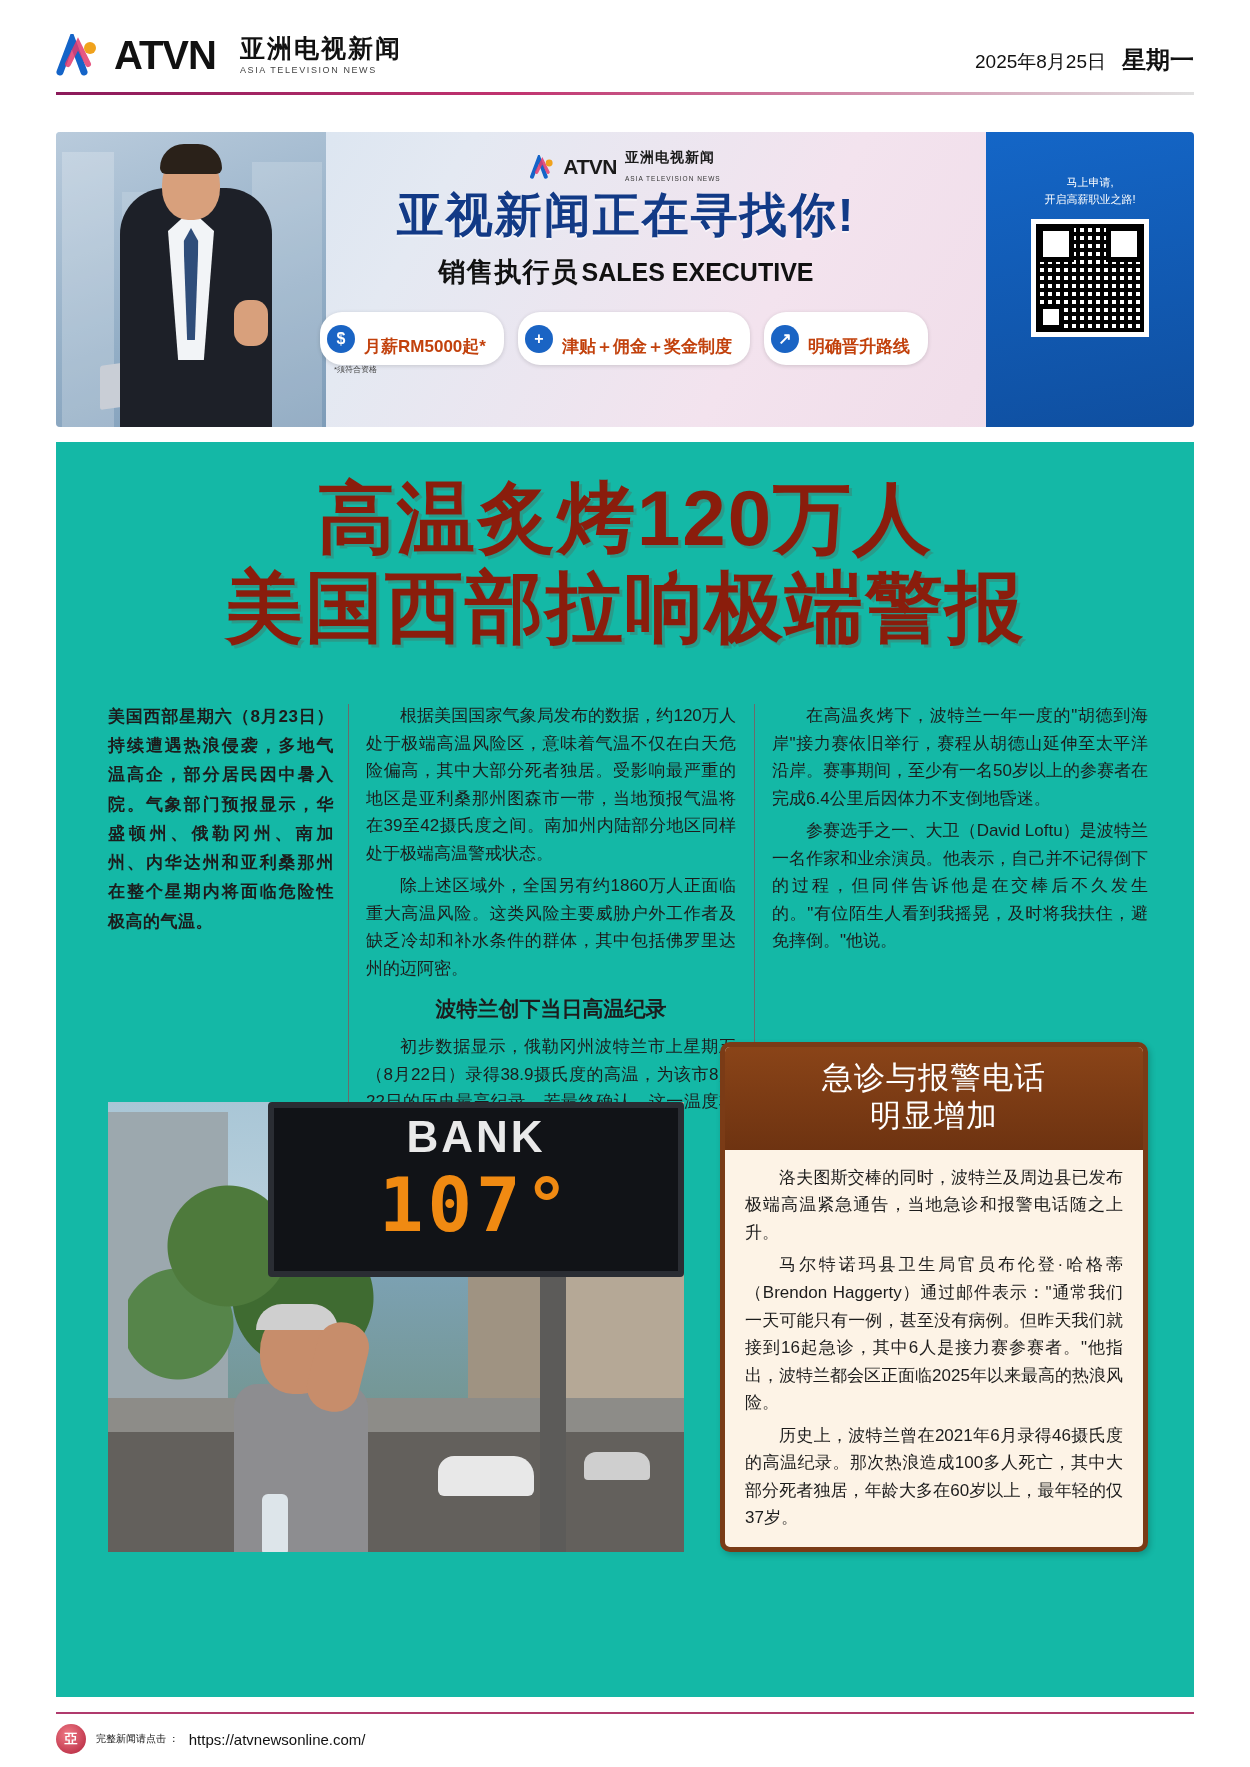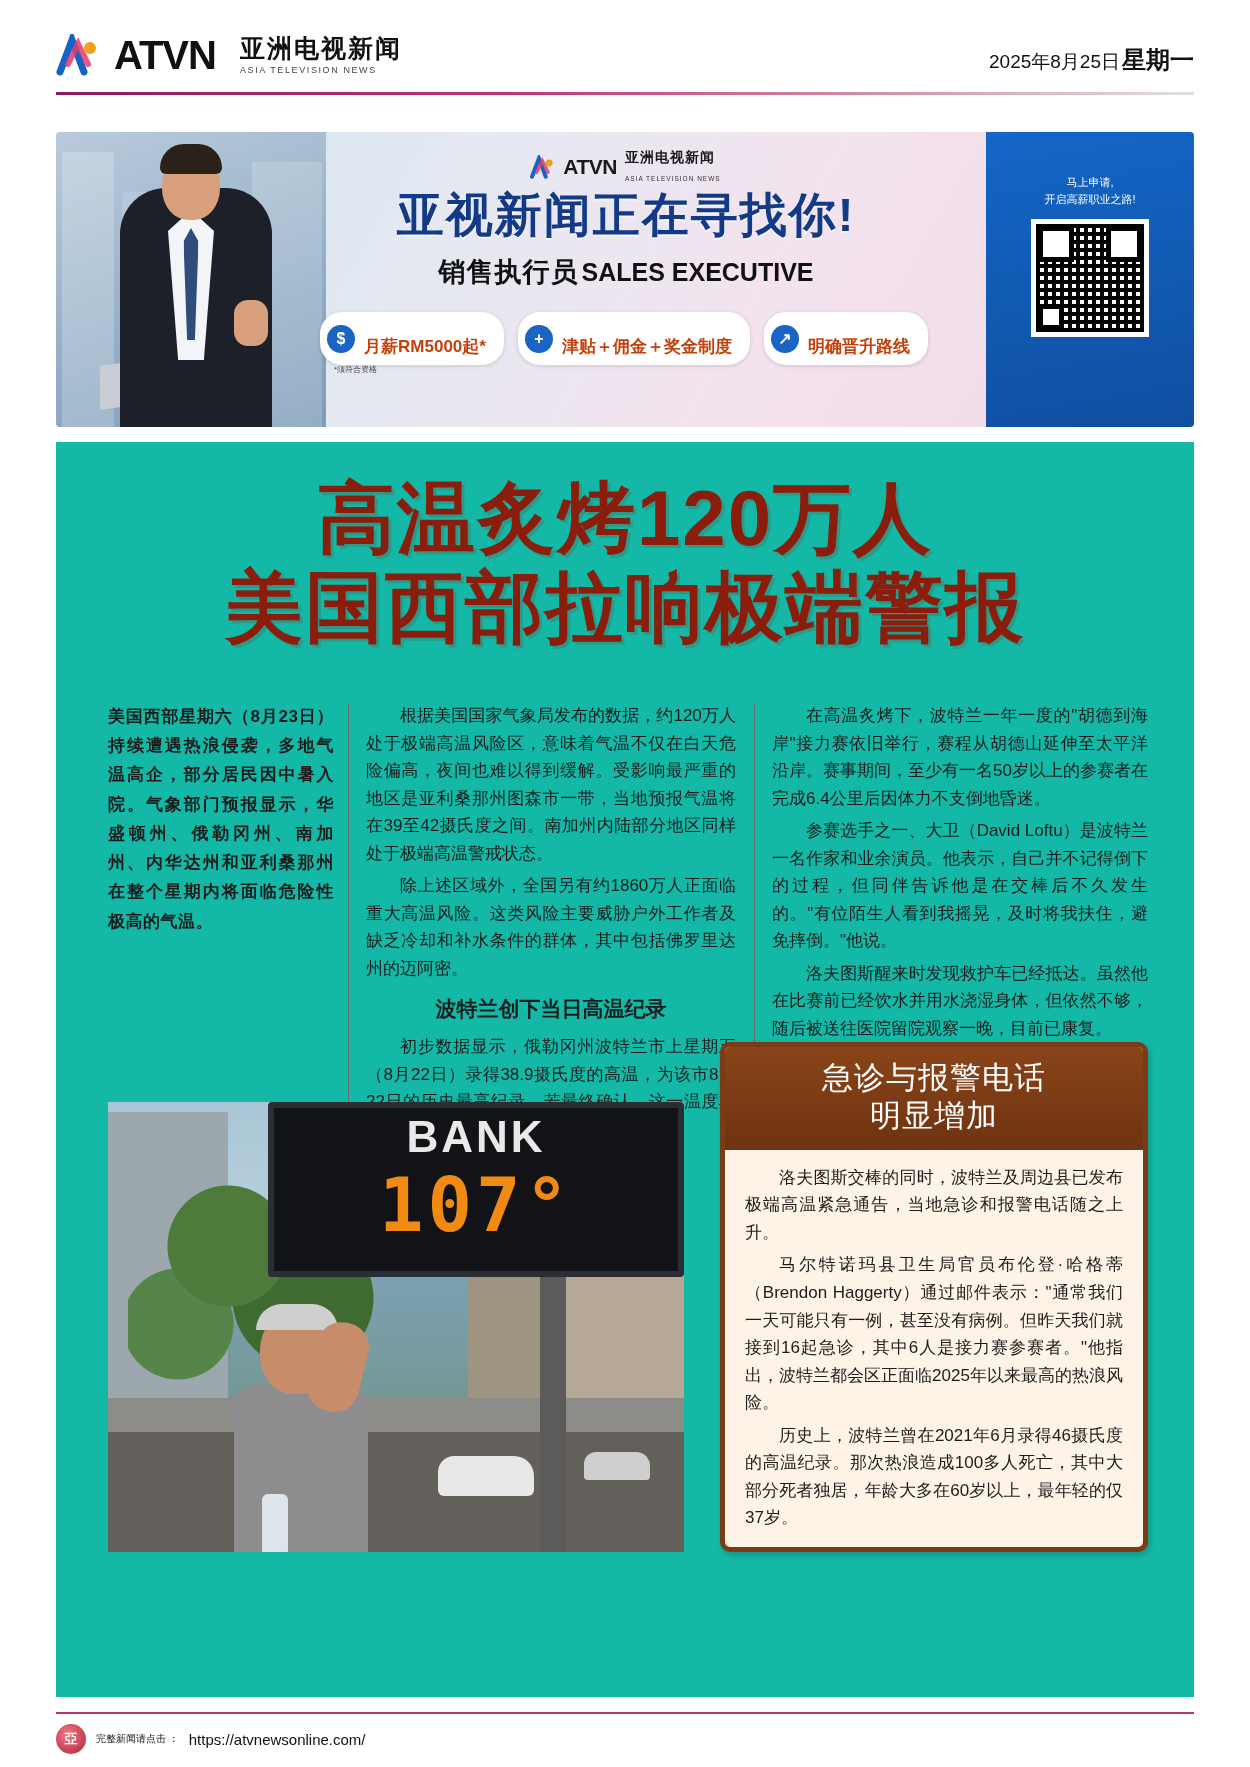--- a/index.html
+++ b/index.html
@@ -35,21 +35,21 @@
   }
   .logo-cn-main {
     font-size: 25px; font-weight: bold; color: #111; letter-spacing: 2px; line-height: 1.1;
   }
   .logo-cn-sub {
     font-size: 9px; color: #444; letter-spacing: 1.6px; margin-top: 2px;
   }
   .date-wrap {
     position: absolute;
     right: 56px; top: 44px;
-    display: flex; align-items: baseline; gap: 2px;
+    display: flex; align-items: baseline; gap: 16px;
   }
   .date-main { font-size: 19px; color: #111; }
   .date-day { font-size: 24px; color: #111; font-weight: bold; }
   .masthead-rule {
     position: absolute; left: 56px; top: 92px; width: 1138px; height: 3px;
     background: linear-gradient(to right, #8b1a5a, #c1336f 40%, #e0e0e0 100%);
   }
 
   
   .ad {
@@ -383,30 +383,29 @@
 
   <div class="cols">
     <div class="vrule vrule-1"></div>
     <div class="vrule vrule-2"></div>
 
     <div class="col col-1">
       <p>美国西部星期六（8月23日）持续遭遇热浪侵袭，多地气温高企，部分居民因中暑入院。气象部门预报显示，华盛顿州、俄勒冈州、南加州、内华达州和亚利桑那州在整个星期内将面临危险性极高的气温。</p>
     </div>
 
     <div class="col col-2">
-      <p>根据美国国家气象局发布的数据，约120万人处于极端高温风险区，意味着气温不仅在白天危险偏高，夜间也难以得到缓解。受影响最严重的地区是亚利桑那州图森市一带，当地预报气温将在39至42摄氏度之间。南加州内陆部分地区同样处于极端高温警戒状态。</p>
+      <p>根据美国国家气象局发布的数据，约120万人处于极端高温风险区，意味着气温不仅在白天危险偏高，其中大部分死者独居。受影响最严重的地区是亚利桑那州图森市一带，当地预报气温将在39至42摄氏度之间。南加州内陆部分地区同样处于极端高温警戒状态。</p>
       <p>除上述区域外，全国另有约1860万人正面临重大高温风险。这类风险主要威胁户外工作者及缺乏冷却和补水条件的群体，其中包括佛罗里达州的迈阿密。</p>
       <div class="subhead">波特兰创下当日高温纪录</div>
       <p>初步数据显示，俄勒冈州波特兰市上星期五（8月22日）录得38.9摄氏度的高温，为该市8月22日的历史最高纪录。若最终确认，这一温度将打破1942年创下的36.7摄氏度的当日纪录。</p>
     </div>
 
     <div class="col col-3">
       <p>在高温炙烤下，波特兰一年一度的"胡德到海岸"接力赛依旧举行，赛程从胡德山延伸至太平洋沿岸。赛事期间，至少有一名50岁以上的参赛者在完成6.4公里后因体力不支倒地昏迷。</p>
       <p>参赛选手之一、大卫（David Loftu）是波特兰一名作家和业余演员。他表示，自己并不记得倒下的过程，但同伴告诉他是在交棒后不久发生的。"有位陌生人看到我摇晃，及时将我扶住，避免摔倒。"他说。</p>
-      <p>洛夫图斯醒来时发现救护车已经抵达。虽然他在比赛前已经饮水并用水浇湿身体，但依然不够，随后被送往医院留院观察一晚，目前已康复。</p>
     </div>
   </div>
 
   <div class="photo">
     <div class="ph-sky"></div>
     <div class="ph-bldL"></div>
     <div class="ph-bldR"></div>
     <div class="ph-bldR2"></div>
     <div class="ph-trees"></div>
     <div class="ph-sidewalk"></div>

